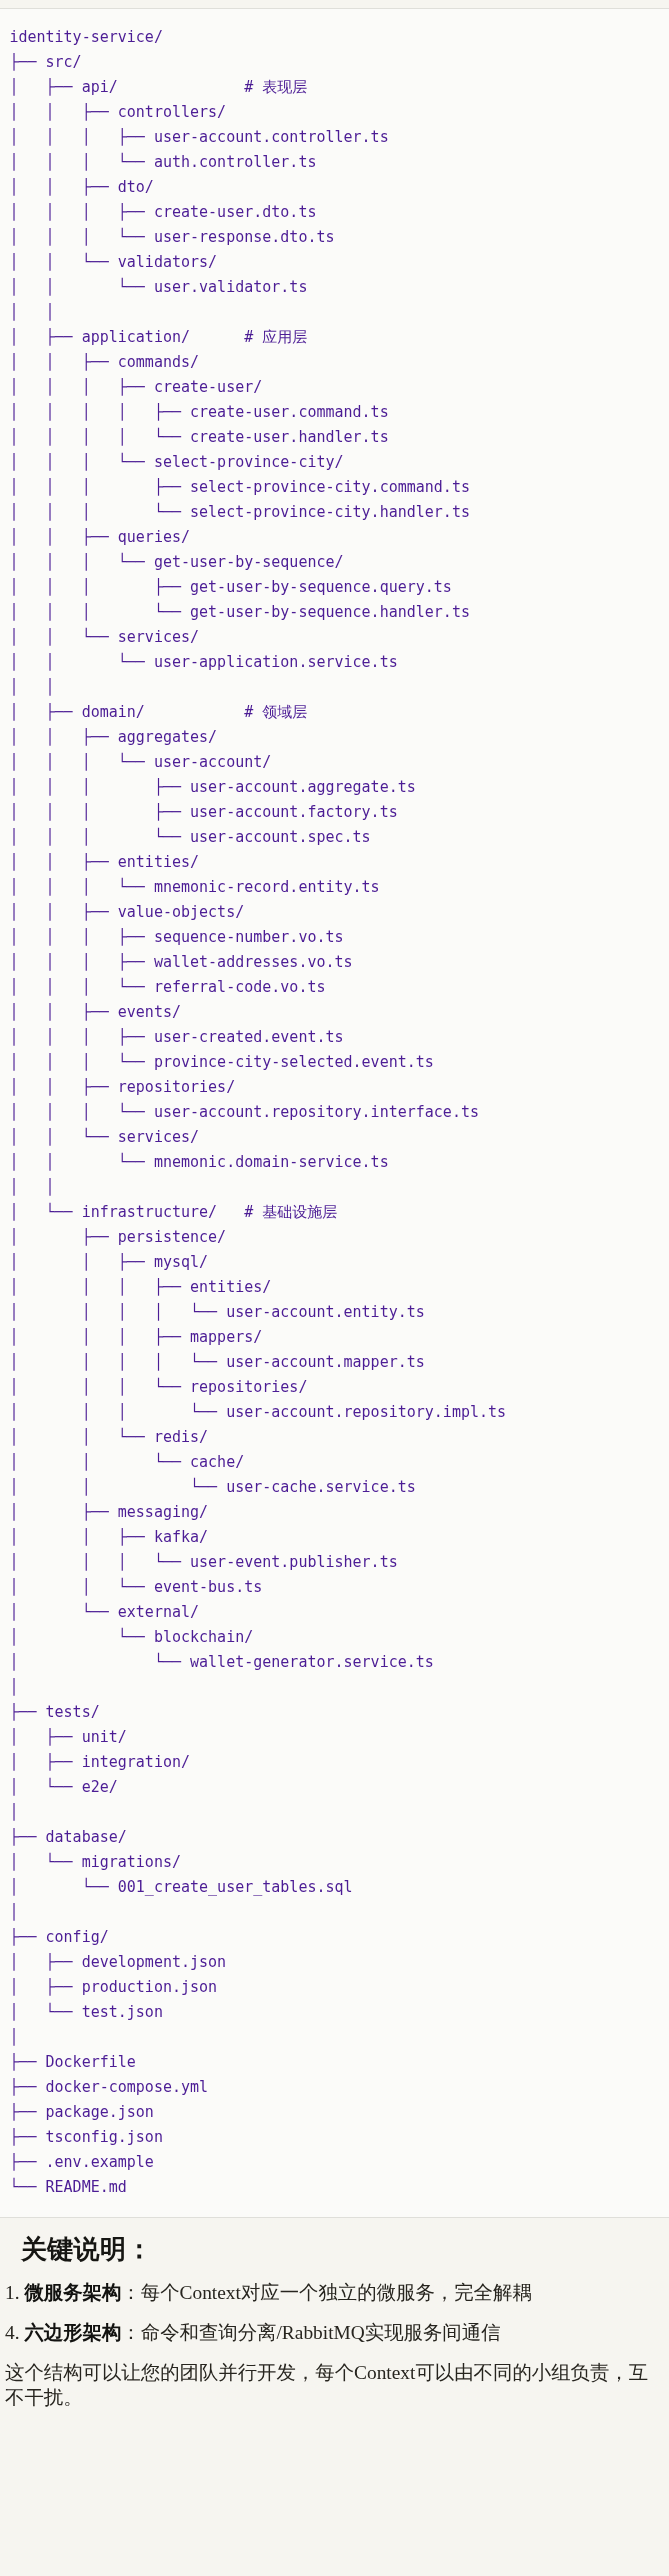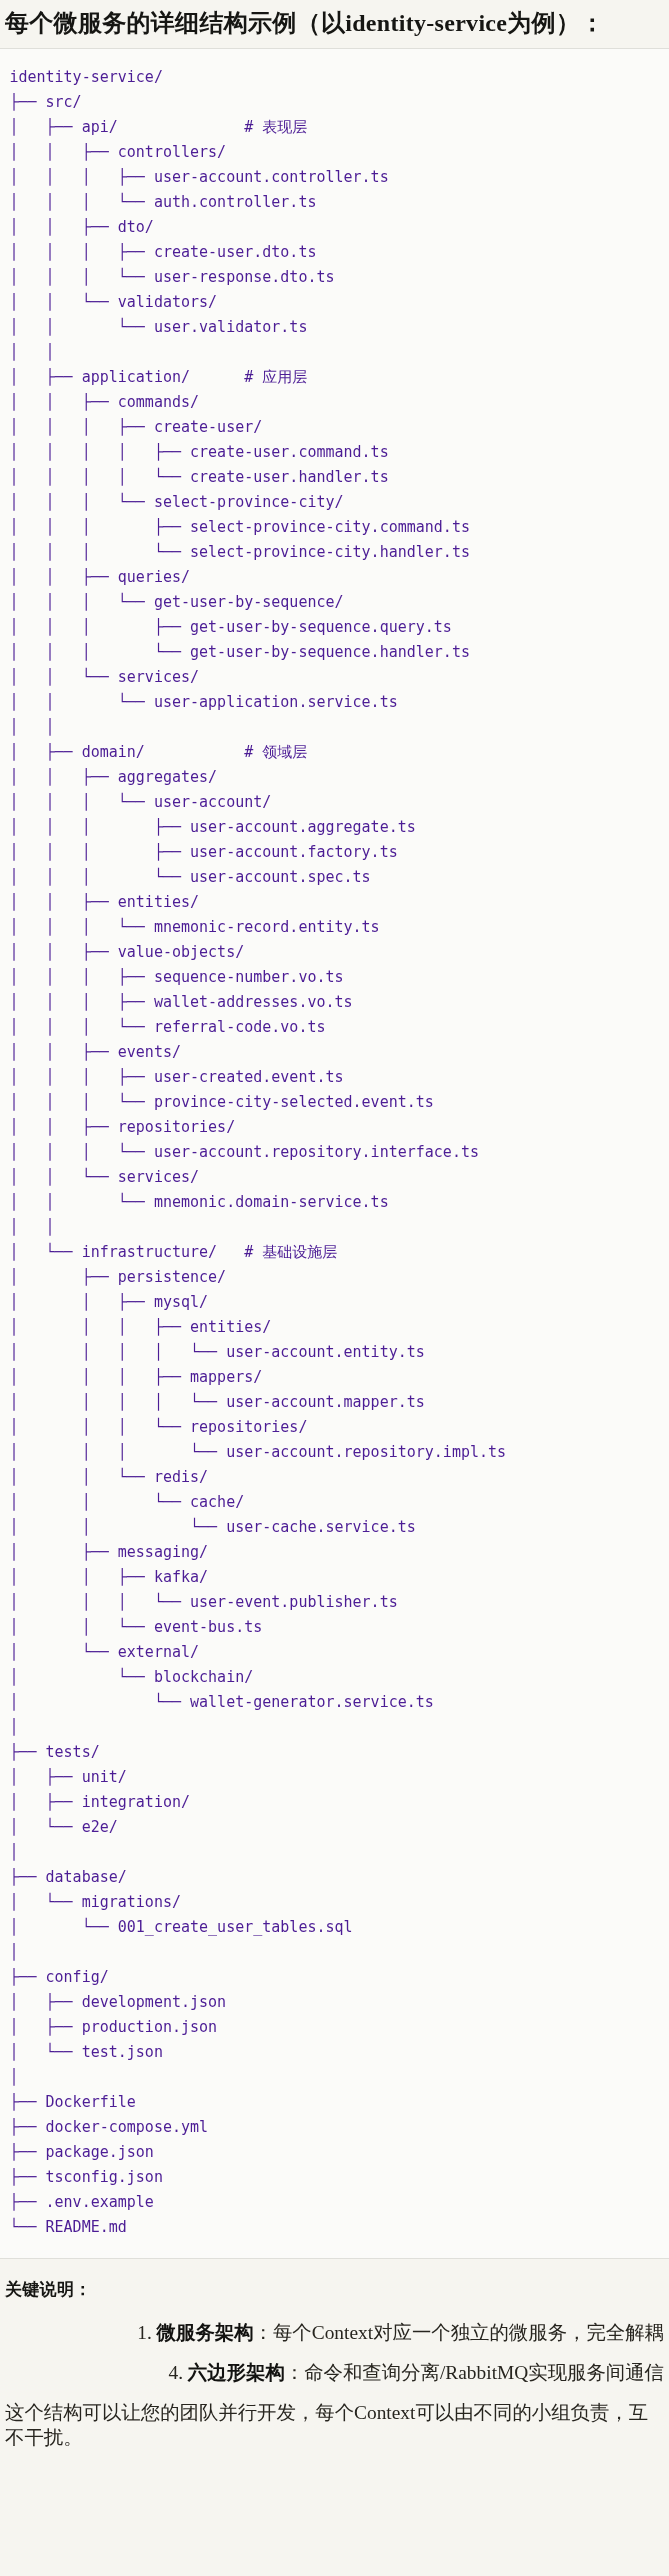--- a/index.html
+++ b/index.html
@@ -32,47 +32,46 @@
     font-family: "DejaVu Sans Mono", monospace;
     font-size: 15px;
     line-height: 25px;
     color: #4c1d95;
     white-space: pre;
   }
   .notes { padding: 16.3px 5px 0 5px; }
   .notes-heading {
     font-family: "Liberation Serif", serif;
     font-weight: bold;
-    font-size: 17px;
+    font-size: 26px;
     line-height: 29px;
     color: #161613;
     margin-bottom: 16.3px;
     letter-spacing: 0.3px;
+    margin-left: 16px;
   }
   .note-item {
     font-size: 19.4px;
     line-height: 25px;
     margin-bottom: 15px;
     color: #27251f;
-    text-align: right;
   }
   .note-item .num { color: #27251f; }
   .note-item strong { color: #121210; font-weight: bold; }
   .notes-footer {
     font-size: 19.4px;
     line-height: 25px;
     color: #27251f;
   }
 </style>
 </head>
 <body>
 
 <div class="page">
 
-  <h3 class="doc-title">每个微服务的详细结构示例（以identity-service为例）：</h3>
 
   <div class="code-block">
     <pre>identity-service/
 ├── src/
 │   ├── api/              # 表现层
 │   │   ├── controllers/
 │   │   │   ├── user-account.controller.ts
 │   │   │   └── auth.controller.ts
 │   │   ├── dto/
 │   │   │   ├── create-user.dto.ts

